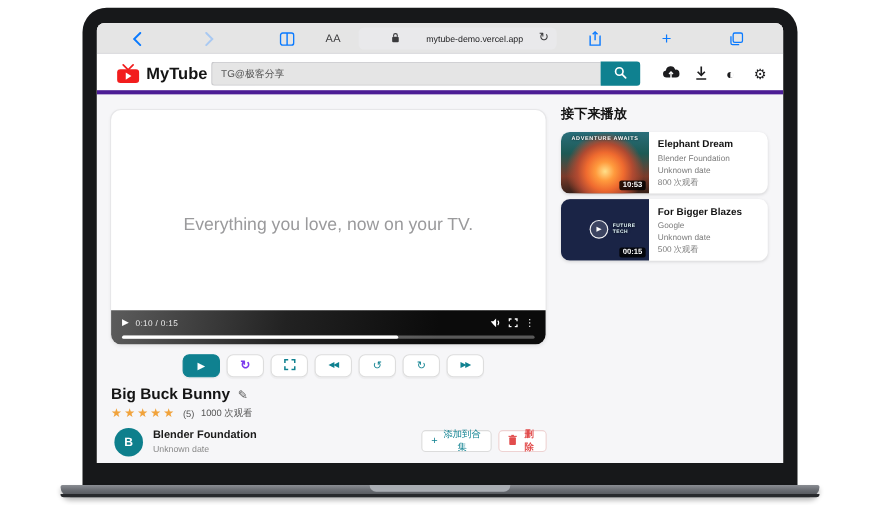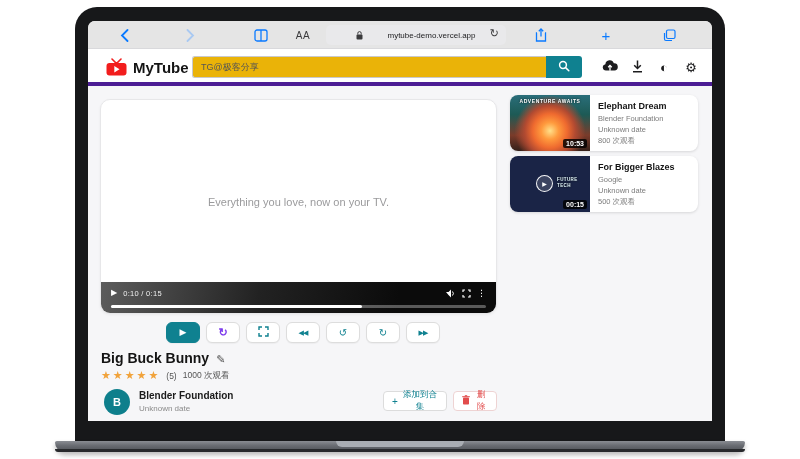--- a/index.html
+++ b/index.html
@@ -37,38 +37,38 @@
   .url-text { font-size:8px; color:#1c1c1e;margin-left:20px; }
   .reload-glyph { position:absolute; right:7px; top:2px; font-size:11px; color:#3a3a3c; }
 
   
   .site-header { position:absolute; left:0; top:28px; width:624px; height:37px;
     background:#fff; border-bottom:4px solid #4c1d95; }
   .logo { position:absolute; left:18px; top:9px; }
   .brand { position:absolute; left:45px; top:10px; font-size:15px; font-weight:bold; color:#141414; }
   .search-wrap { position:absolute; left:104px; top:7px; width:390px; height:22px; display:flex; }
   .search-input { flex:1; border:1px solid #c9c9cc; border-right:none; border-radius:3px 0 0 3px;
-    font-size:9px; color:#555; padding:0 8px; outline:none; background:#eab308;
+    font-size:9px; color:#555; padding:0 8px; outline:none; background:#e5e5e5;
     font-family:"Liberation Sans","DejaVu Sans",sans-serif; }
   .search-btn { width:36px; background:#0f8190; border:none; border-radius:0 3px 3px 0;
     display:flex; align-items:center; justify-content:center; cursor:pointer; }
   .hdr-icons { position:absolute; right:13px; top:0; height:37px; display:flex;
     align-items:center; gap:11px; }
   .hdr-icon { background:none; border:none; color:#1c1c1e; cursor:pointer; display:flex;
     align-items:center; justify-content:center; width:16px; height:16px; }
   .hdr-glyph { font-size:13px; line-height:1; color:#1c1c1e; }
 
   
   .content { position:absolute; left:0; top:65px; width:624px; height:335px; background:#f6f6f8; }
 
   .player-card { position:absolute; left:12px; top:13px; width:397px; height:215px;
     background:#fff; border:1px solid #e7e7e9; border-radius:10px;
     box-shadow:0 1px 3px rgba(0,0,0,.05); }
   .overlay-text { position:absolute; left:0; right:0; top:96px; text-align:center;
-    color:#9a9a9c; font-size:11px; }
+    color:#9a9a9c; font-size:16px; }
   .native-controls { position:absolute; left:0; right:0; bottom:0; height:31px;
     border-radius:0 0 9px 9px; overflow:hidden;
     background:linear-gradient(100deg,#5c5c5c 0%,#222 40%,#0b0b0b 75%); }
   .nc-row { position:absolute; left:0; right:0; top:4px; height:14px; display:flex;
     align-items:center; padding:0 10px; gap:6px; }
   .nc-play { color:#fff; font-size:8px; line-height:1; cursor:pointer; }
   .nc-time { color:#eee; font-size:7.5px; letter-spacing:.3px; }
   .nc-spacer { flex:1; }
   .nc-icon { color:#fff; cursor:pointer; display:flex; align-items:center; }
   .nc-dots { color:#fff; font-size:9px; cursor:pointer; }
@@ -96,21 +96,21 @@
   .avatar { position:absolute; left:3px; top:1px; width:26px; height:26px; border-radius:50%;
     background:#0e7f8c; color:#fff; font-size:11px; font-weight:bold; display:flex;
     align-items:center; justify-content:center; }
   .ch-name { position:absolute; left:38px; top:2px; font-size:10px; font-weight:bold; color:#1a1a1a; }
   .ch-date { position:absolute; left:38px; top:16px; font-size:8px; color:#8a8a8a; }
   .actions { position:absolute; left:282px; top:3px; display:flex; gap:6px; }
   .act-btn { height:20px; display:flex; align-items:center; gap:4px; padding:0 8px;
     background:#fff; border:1px solid #dcdcdc; border-radius:4px; cursor:pointer; font-size:8.5px; }
   .act-add { color:#0f8190; }
   .act-add .plus-glyph { font-size:10px; }
-  .act-del { color:#e24c4c; border-color:#eed3d3; }
+  .act-del { color:#e24c4c; border-color:#eed3d3;font-weight:bold; }
 
   
   .sidebar { position:absolute; left:422px; top:9px; width:188px; }
   .sb-title { font-size:12px; font-weight:bold; color:#141414; margin-bottom:8px; }
   .next-card { position:relative; width:188px; height:56px; background:#fff; border-radius:8px;
     box-shadow:0 1px 3px rgba(0,0,0,.13); margin-bottom:5px; display:flex; overflow:hidden;
     cursor:pointer; }
   .thumb { position:relative; width:80px; height:56px; flex:0 0 80px; }
   .thumb-1 { background:
       radial-gradient(circle at 50% 64%, #ffe08a 0%, #ff9a3d 16%, #ef6a2f 32%, #b14a31 47%, rgba(30,60,60,0) 66%),
@@ -330,20 +330,21 @@
                     <rect x="0.2" y="1.2" width="7.6" height="1" fill="#e24c4c"></rect>
                     <rect x="2.8" y="0.2" width="2.4" height="1.2" fill="#e24c4c"></rect>
                   </svg>
               </span>
               <span>删除</span>
             </button>
           </div>
         </div>
 
         <div class="sidebar">
+          <div class="sb-title">接下来播放</div>
 
           <div class="next-card">
             <div class="thumb thumb-1">
               <div class="thumb-caption">ADVENTURE AWAITS</div>
               <div class="duration">10:53</div>
             </div>
             <div class="card-meta">
               <div class="cm-title">Elephant Dream</div>
               <div class="cm-line">Blender Foundation</div>
               <div class="cm-line">Unknown date</div>

